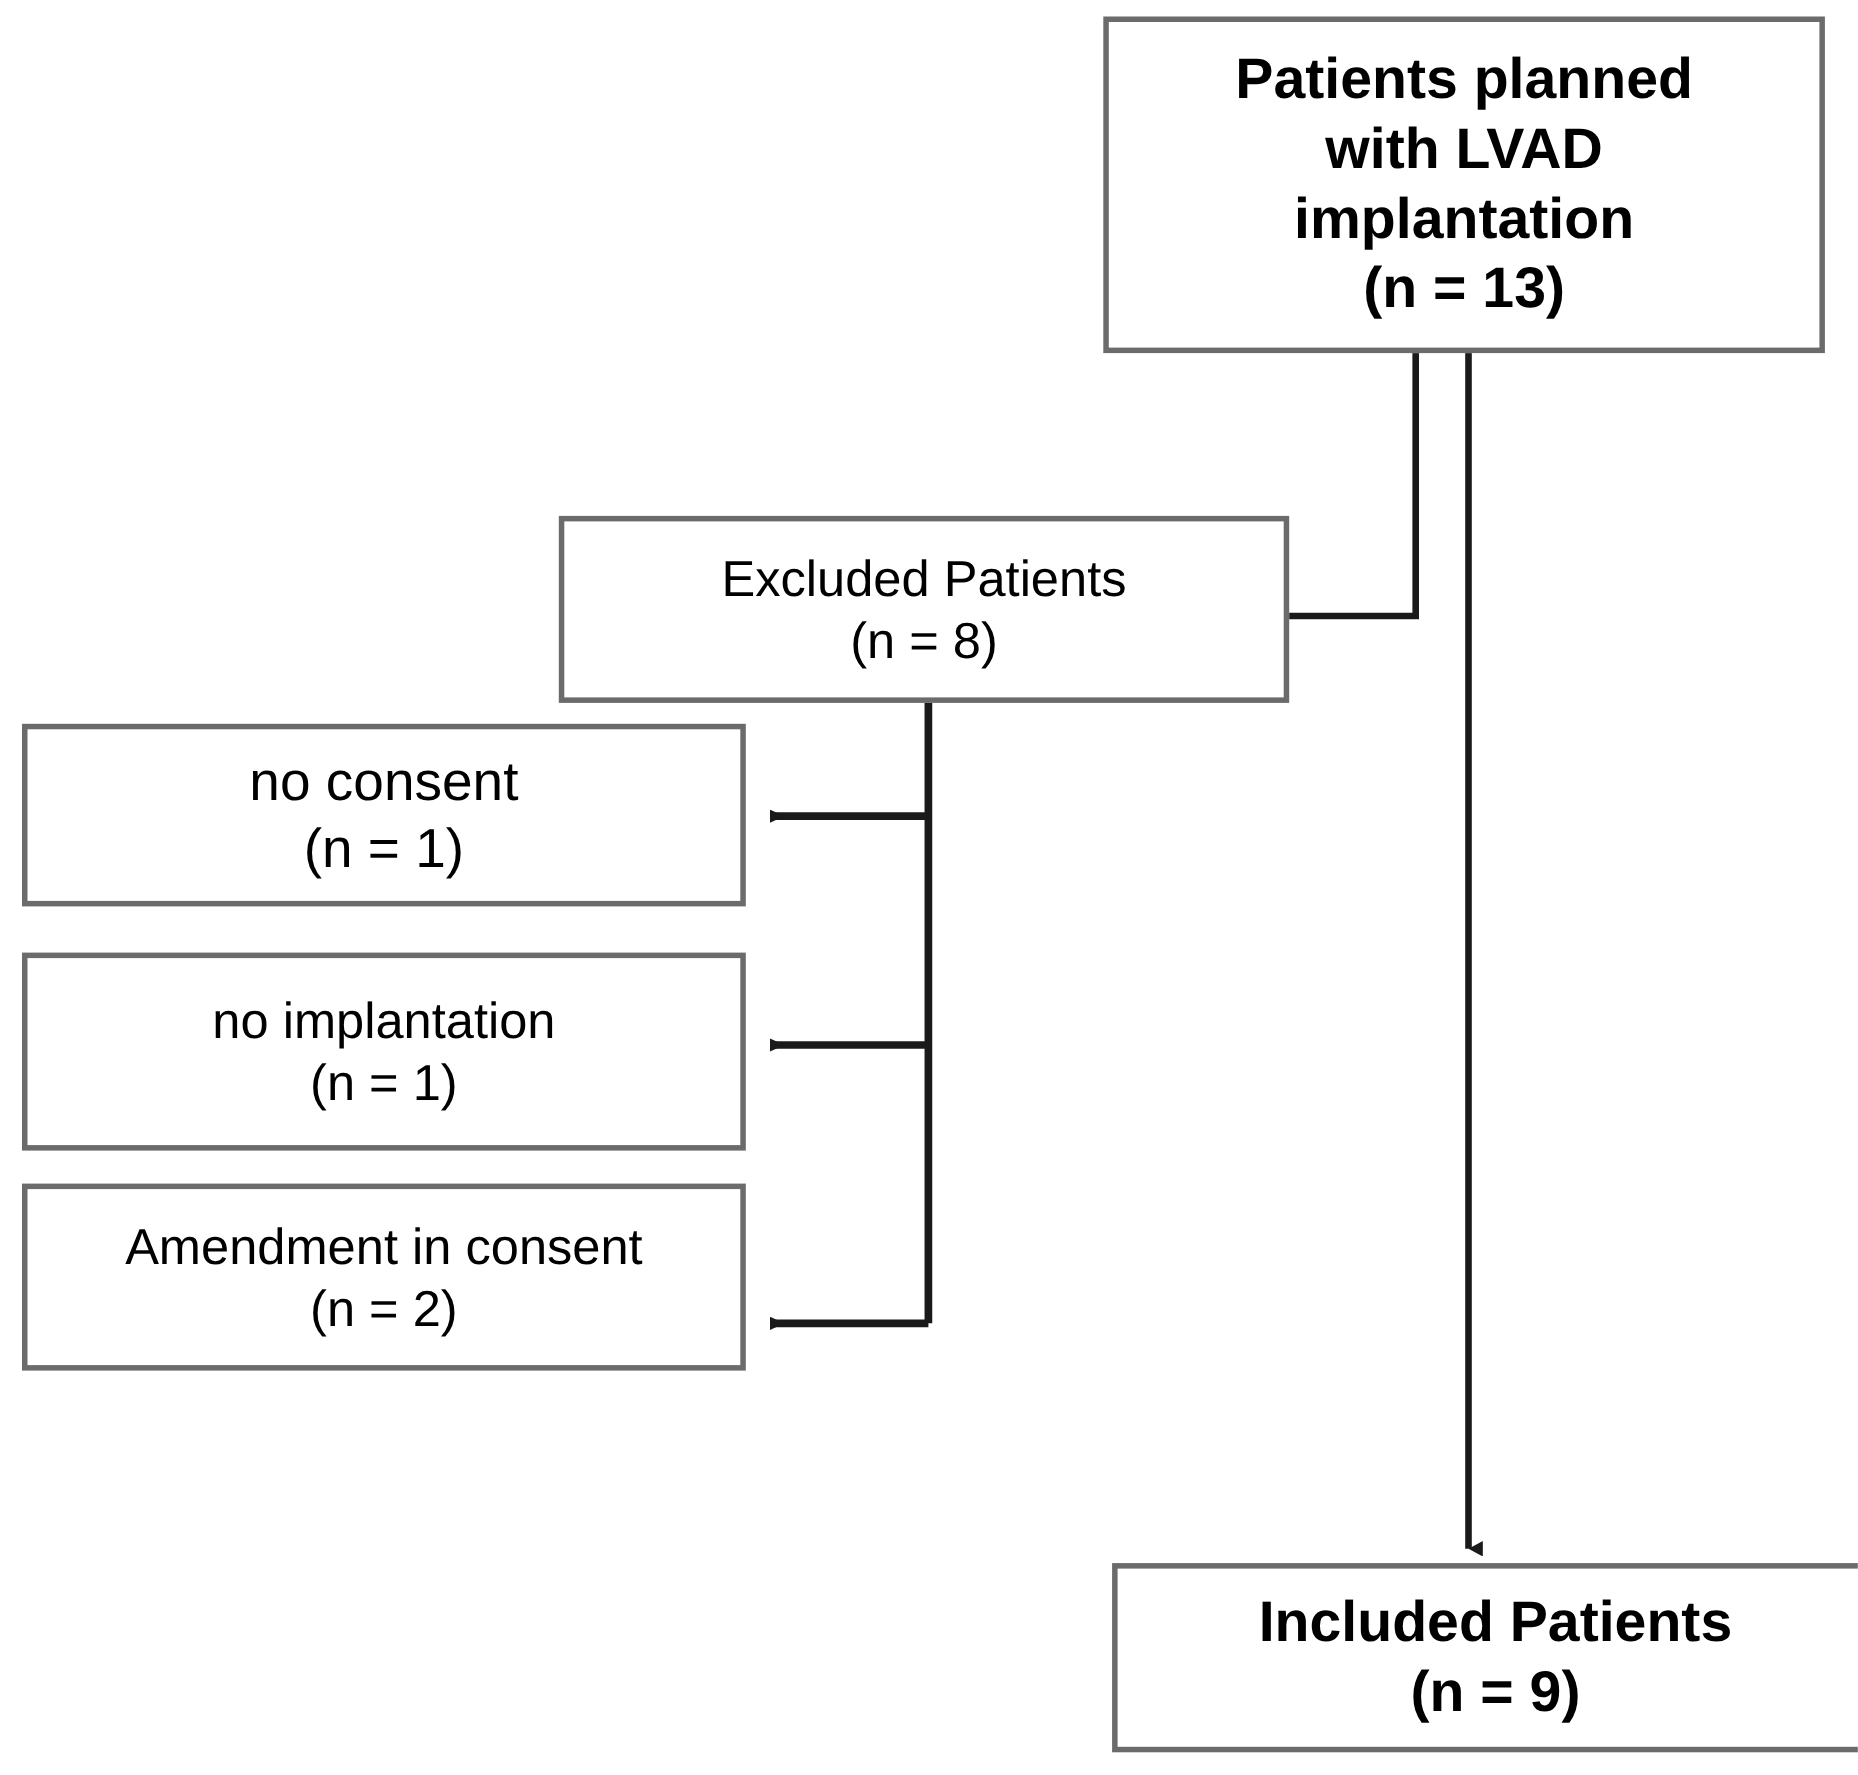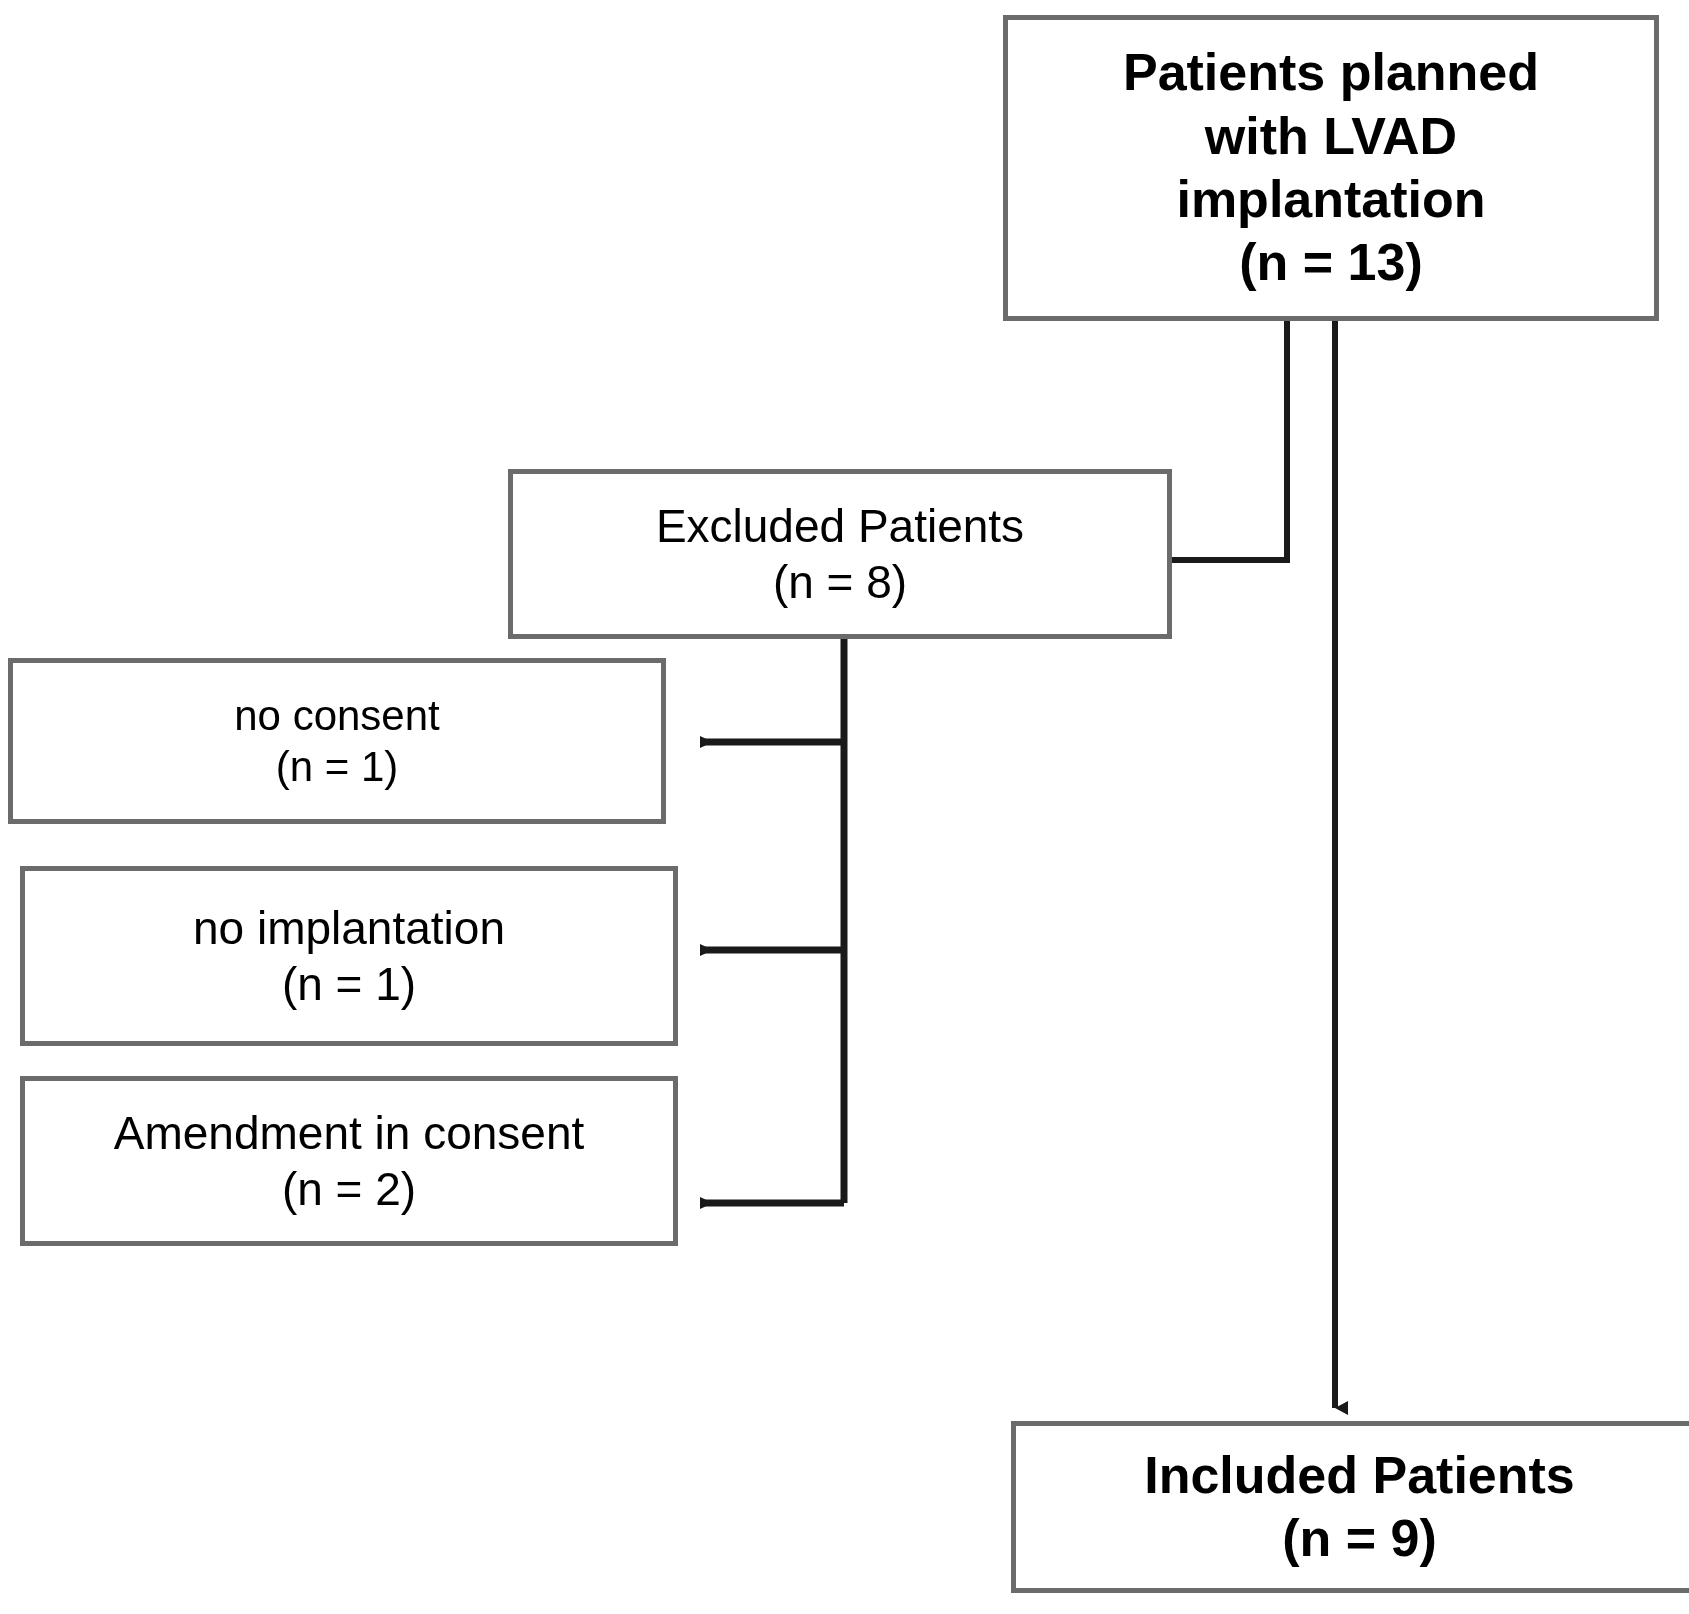--- a/index.html
+++ b/index.html
@@ -39,22 +39,22 @@
   #node-planned {
     left: 1003px; top: 15px; width: 656px; height: 306px;
     font-size: 52px;
   }
   #node-excluded {
     left: 480px; top: 469px; width: 664px; height: 170px;
     font-size: 46px;
     margin-left: 28px;
   }
   #node-no-consent {
-    left: 8px; top: 658px; width: 658px; height: 166px;
-    font-size: 42px;
+    left: 20px; top: 658px; width: 658px; height: 166px;
+    font-size: 50px;
   }
   #node-no-implantation {
     left: 20px; top: 866px; width: 658px; height: 180px;
     font-size: 46px;
   }
   #node-amendment {
     left: 20px; top: 1076px; width: 658px; height: 170px;
     font-size: 46px;
   }
   #node-included {

